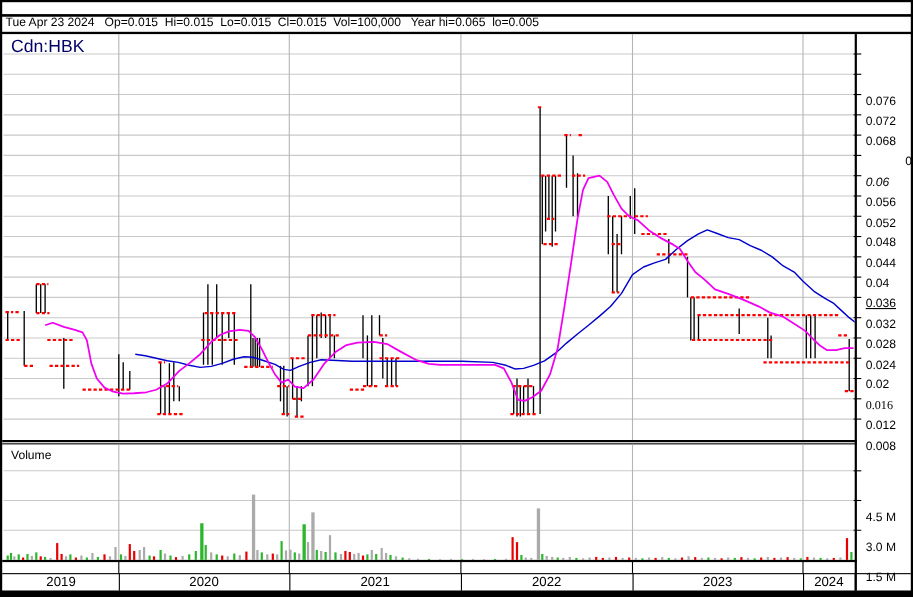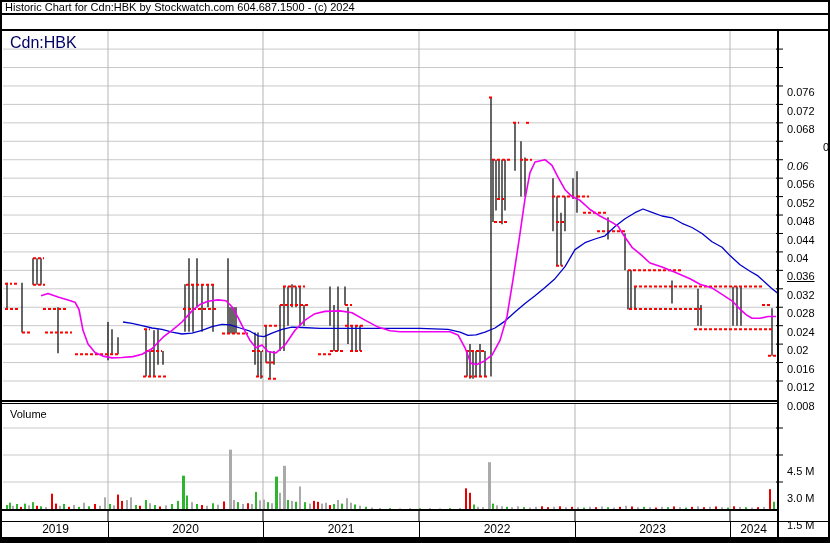--- a/index.html
+++ b/index.html
@@ -14,21 +14,21 @@
   .year-lbl{position:absolute;color:#000;font-size:12px;text-align:center;top:522px;line-height:15px;}
   svg{position:absolute;left:0;top:0;pointer-events:none;}
 </style>
 </head>
 <body>
 
 <div id="frame">
 
   <div class="white" style="left:2px;top:2px;width:826px;height:11px;"></div>
   <div class="white" style="left:2px;top:15px;width:826px;height:14px;"></div>
-  <div class="hdr-text" style="top:1px;">Historic Chart for Cdn:HBK by Stockwatch.com 604.687.1500 - (c) 2024</div>
+  <div class="hdr-text" style="top:15px;">Tue Apr 23 2024   Op=0.015  Hi=0.015  Lo=0.015  Cl=0.015  Vol=100,000   Year hi=0.065  lo=0.005</div>
   <div class="blk" style="left:0;top:13px;width:830px;height:2px;"></div>
   <div class="blk" style="left:0;top:29px;width:830px;height:2px;"></div>
 
   <div class="white" style="left:2px;top:31px;width:826px;height:506px;"></div>
 
   <div class="blk" style="left:777px;top:31px;width:2px;height:506px;"></div>
   <div class="blk" style="left:2px;top:400px;width:777px;height:2px;"></div>
   <div class="blk" style="left:2px;top:403px;width:777px;height:1px;"></div>
   <div class="blk" style="left:2px;top:509px;width:777px;height:2px;"></div>
   <div class="blk" style="left:2px;top:521px;width:826px;height:1px;"></div>
@@ -46,21 +46,21 @@
       <div class="axis-lbl" style="top: 134.28px;">0.056</div>
       <div class="axis-lbl" style="top: 152.72px;">0.052</div>
       <div class="axis-lbl" style="top: 171.16px;">0.048</div>
       <div class="axis-lbl" style="top: 189.6px;">0.044</div>
       <div class="axis-lbl" style="top: 208.04px;">0.04</div>
       <div class="axis-lbl" style="top: 226.48px; text-decoration: underline;">0.036</div>
       <div class="axis-lbl" style="top: 244.92px;">0.032</div>
       <div class="axis-lbl" style="top: 263.36px;">0.028</div>
       <div class="axis-lbl" style="top: 281.8px;">0.024</div>
       <div class="axis-lbl" style="top: 300.24px;">0.02</div>
-      <div class="axis-lbl" style="top: 318.68px;">0.016</div>
+      <div class="axis-lbl" style="top: 318.68px; font-family: Liberation Serif, serif;">0.016</div>
       <div class="axis-lbl" style="top: 337.12px;">0.012</div>
       <div class="axis-lbl" style="top: 355.56px;">0.008</div>
       <div class="axis-lbl" style="top: 374px; padding-left: 48px;">0.004</div>
     </div>
   <div id="vol-labels">
       <div class="axis-lbl" style="top: 421px;">4.5 M</div>
       <div class="axis-lbl" style="top: 448px;">3.0 M</div>
       <div class="axis-lbl" style="top: 475px;">1.5 M</div>
     </div>
   <div id="year-labels">

